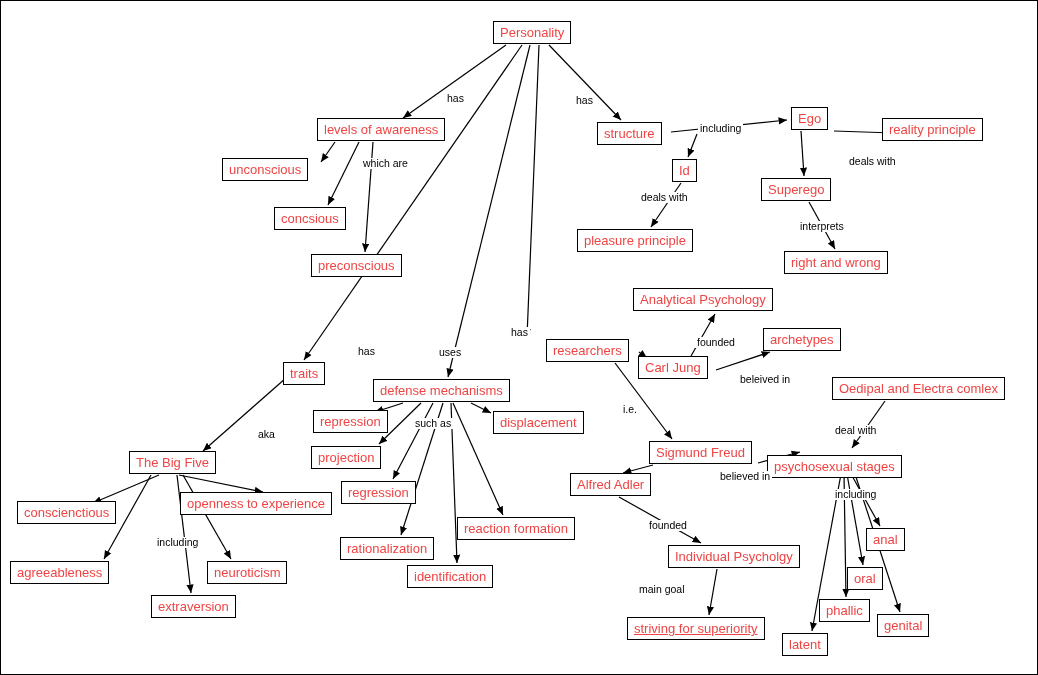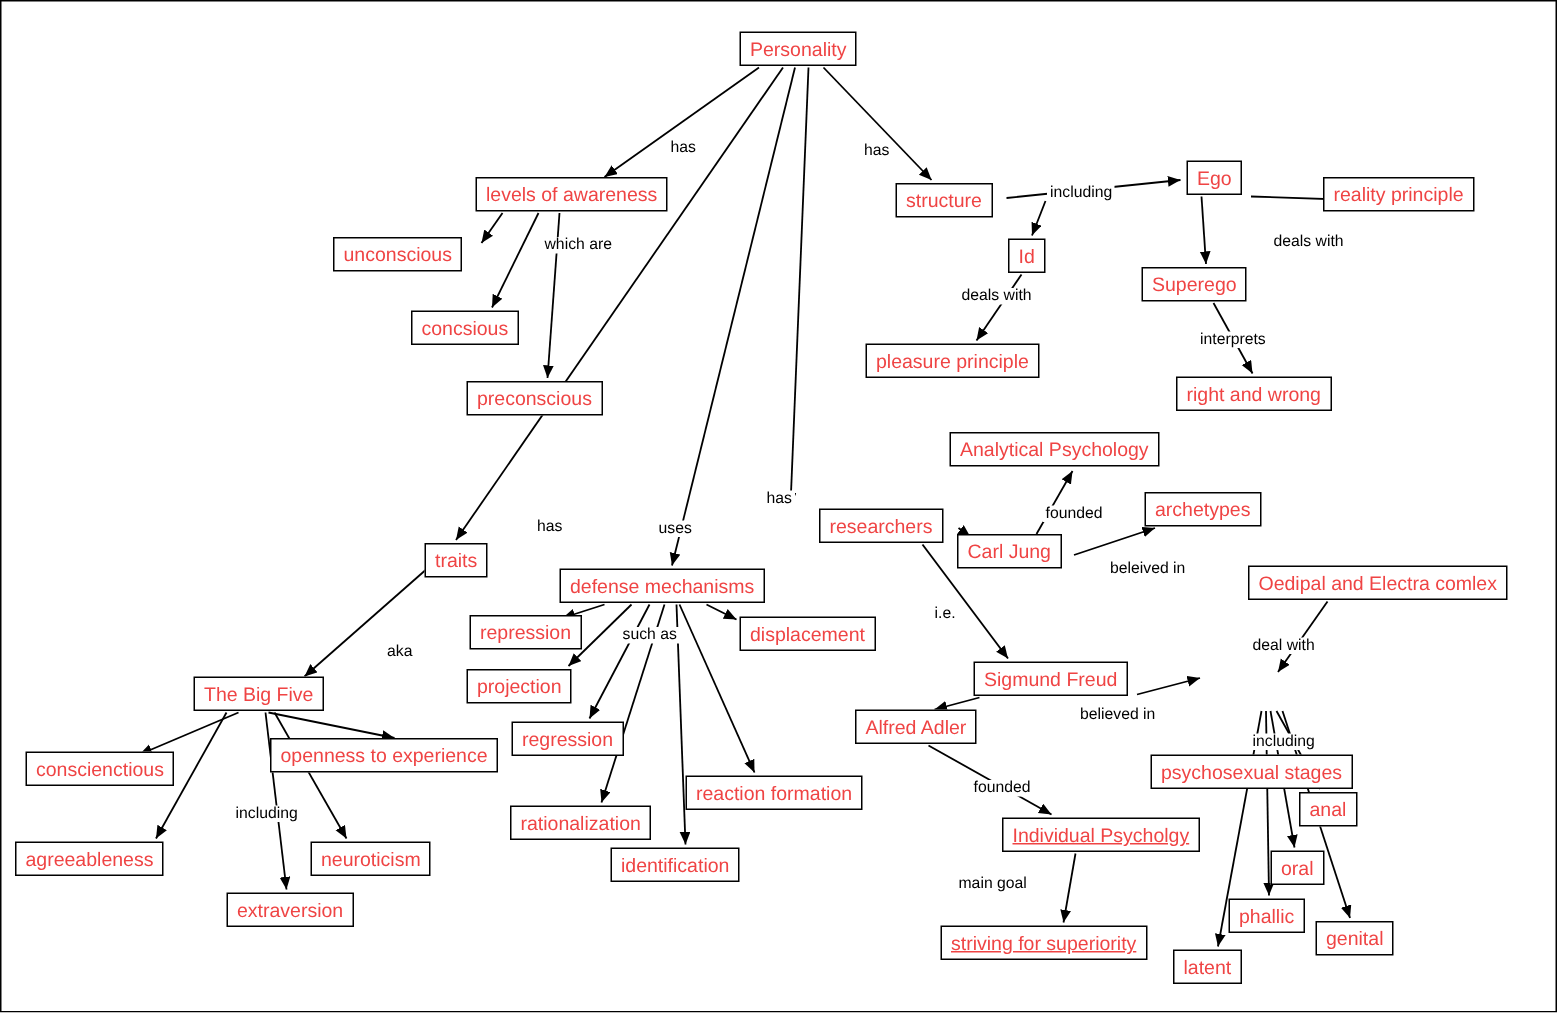--- a/index.html
+++ b/index.html
@@ -132,30 +132,30 @@
   <div class="node" style="left:762px;top:327px;">archetypes</div>
   <div class="node" style="left:545px;top:338px;">researchers</div>
   <div class="node" style="left:637px;top:355px;">Carl Jung</div>
   <div class="node" style="left:831px;top:376px;">Oedipal and Electra comlex</div>
   <div class="node" style="left:282px;top:361px;">traits</div>
   <div class="node" style="left:372px;top:378px;">defense mechanisms</div>
   <div class="node" style="left:312px;top:409px;">repression</div>
   <div class="node" style="left:492px;top:410px;">displacement</div>
   <div class="node" style="left:310px;top:445px;">projection</div>
   <div class="node" style="left:648px;top:440px;">Sigmund Freud</div>
-  <div class="node" style="left:766px;top:454px;margin-top:48px;">psychosexual stages</div>
+  <div class="node" style="left:766px;top:454px;">psychosexual stages</div>
   <div class="node" style="left:128px;top:450px;">The Big Five</div>
   <div class="node" style="left:340px;top:480px;">regression</div>
   <div class="node" style="left:569px;top:472px;">Alfred Adler</div>
   <div class="node" style="left:179px;top:491px;">openness to experience</div>
   <div class="node" style="left:16px;top:500px;">conscienctious</div>
   <div class="node" style="left:456px;top:516px;">reaction formation</div>
   <div class="node" style="left:865px;top:527px;">anal</div>
   <div class="node" style="left:339px;top:536px;">rationalization</div>
-  <div class="node" style="left:667px;top:544px;text-decoration:underline;">Individual Psycholgy</div>
+  <div class="node" style="left:667px;top:544px;">Individual Psycholgy</div>
   <div class="node" style="left:206px;top:560px;">neuroticism</div>
   <div class="node" style="left:9px;top:560px;">agreeableness</div>
   <div class="node" style="left:846px;top:566px;">oral</div>
   <div class="node" style="left:406px;top:564px;">identification</div>
   <div class="node" style="left:150px;top:594px;">extraversion</div>
   <div class="node" style="left:818px;top:598px;">phallic</div>
   <div class="node" style="left:876px;top:613px;">genital</div>
   <div class="node" style="left:626px;top:616px;text-decoration:underline;">striving for superiority</div>
   <div class="node" style="left:781px;top:632px;">latent</div>
 

